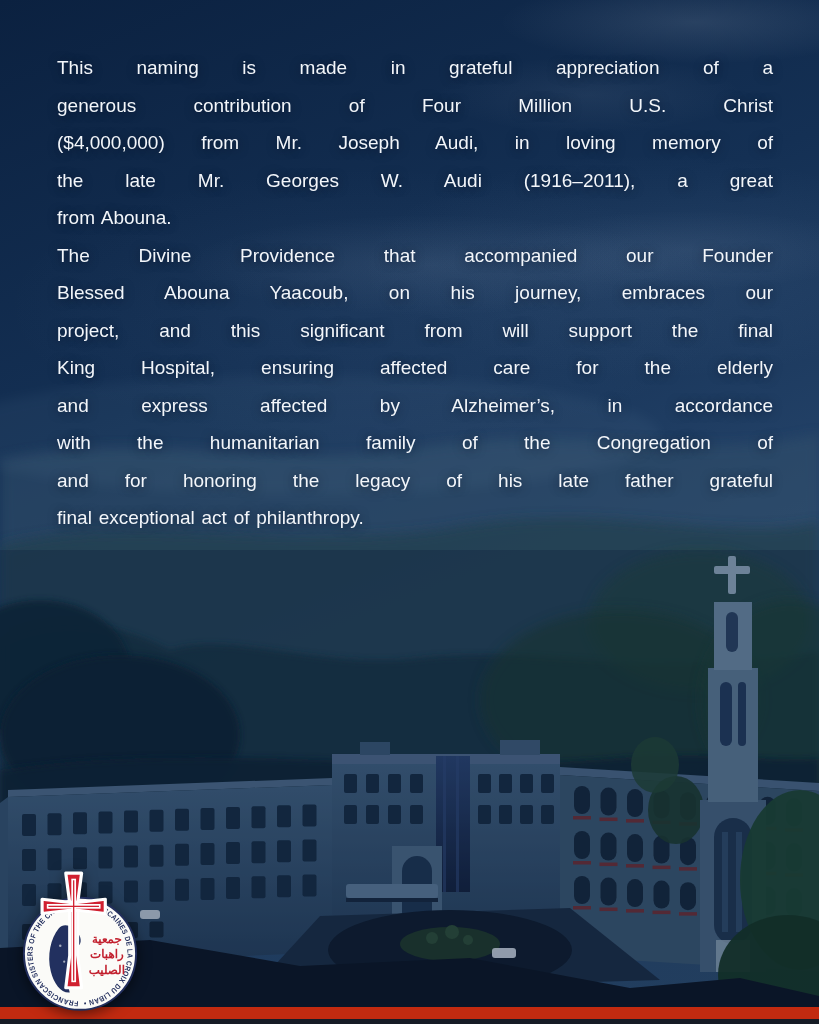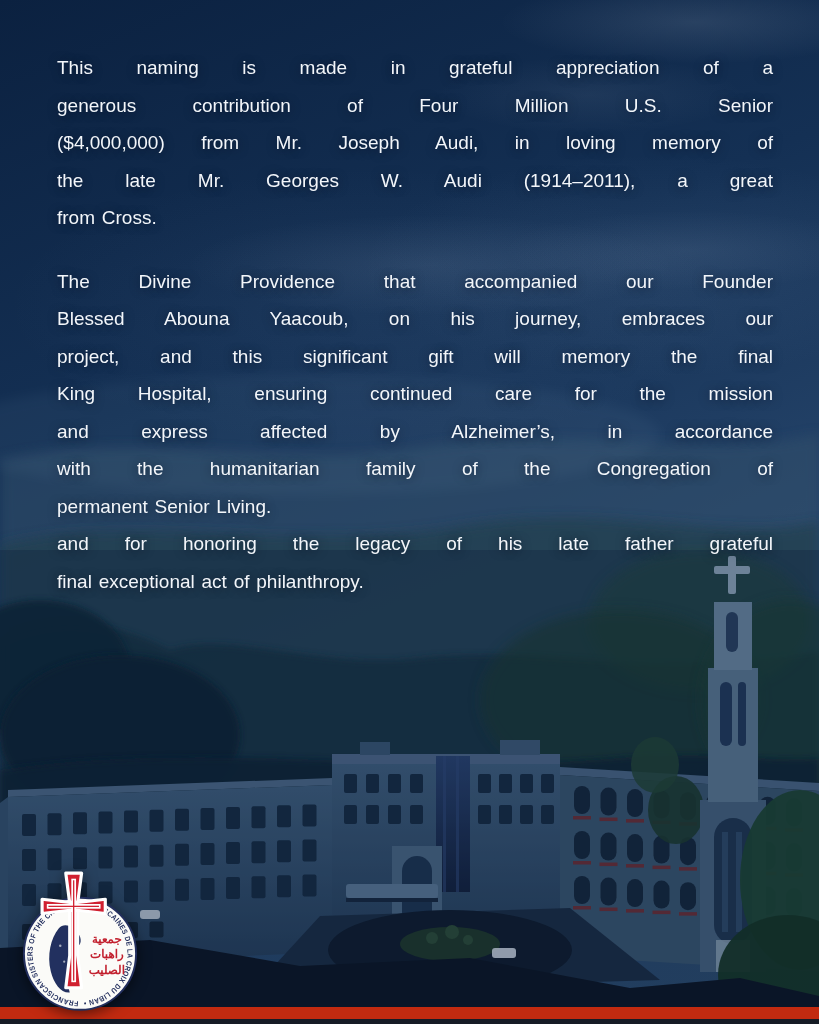--- a/index.html
+++ b/index.html
@@ -21,21 +21,21 @@
   svg.hills    { position:absolute; left:0; top:340px; width:819px; height:470px; z-index:2; }
   svg.building { position:absolute; left:0; top:550px; width:819px; height:474px; z-index:3; }
   .redbar      { position:absolute; left:0; top:1007px; width:819px; height:12px; z-index:7; background:#c22a10; }
   .bottomstrip { position:absolute; left:0; top:1019px; width:819px; height:5px;  z-index:7; background:#161b25; }
   svg.seal     { position:absolute; left:1px; top:835px; width:158px; height:198px; z-index:8;
                  filter:drop-shadow(0 3px 7px rgba(0,0,0,.55)); }
   .text-block  { position:absolute; left:57px; right:46px; top:49px; z-index:6;
                  color:#f3f6fa; font-size:19px; line-height:37.5px; word-spacing:1.5px;
                  text-shadow:0 1px 10px rgba(4,14,30,.5); }
   .para { margin:0; }
-  .para.gap { margin-top:26px; }
+  .para.gap { }
   .line { text-align:justify; }
   .line.j { text-align-last:justify; }
 </style>
 </head>
 <body>
 
 <div class="canvas">
 
   <div class="clouds"></div>
 
@@ -286,33 +286,32 @@
     <g font-size="15" font-weight="bold" text-anchor="middle" fill="#c2202e">
       <text x="134" y="137">جمعية</text>
       <text x="134" y="156">راهبات</text>
       <text x="134" y="175">الصليب</text>
     </g>
   </svg>
 
   <div class="text-block">
       <div class="para">
         <div class="line j">This naming is made in grateful appreciation of a</div>
-        <div class="line j">generous contribution of Four Million U.S. Senior</div>
+        <div class="line j">generous contribution of Four Million U.S. Christ</div>
         <div class="line j">($4,000,000) from Mr. Joseph Audi, in loving memory of</div>
-        <div class="line j">the late Mr. Georges W. Audi (1914–2011), a great</div>
-        <div class="line">from Cross.</div>
+        <div class="line j">the late Mr. Georges W. Audi (1916–2011), a great</div>
+        <div class="line">from Abouna.</div>
       </div>
       <div class="para gap">
         <div class="line j">The Divine Providence that accompanied our Founder</div>
         <div class="line j">Blessed Abouna Yaacoub, on his journey, embraces our</div>
-        <div class="line j">project, and this significant gift will memory the final</div>
-        <div class="line j">King Hospital, ensuring continued care for the mission</div>
+        <div class="line j">project, and this significant from will support the final</div>
+        <div class="line j">King Hospital, ensuring affected care for the elderly</div>
         <div class="line j">and express affected by Alzheimer’s, in accordance</div>
         <div class="line j">with the humanitarian family of the Congregation of</div>
-        <div class="line">permanent Senior Living.</div>
       </div>
       <div class="para">
         <div class="line j">and for honoring the legacy of his late father grateful</div>
         <div class="line">final exceptional act of philanthropy.</div>
       </div>
     </div>
 
 </div>
 
 </body></html>

